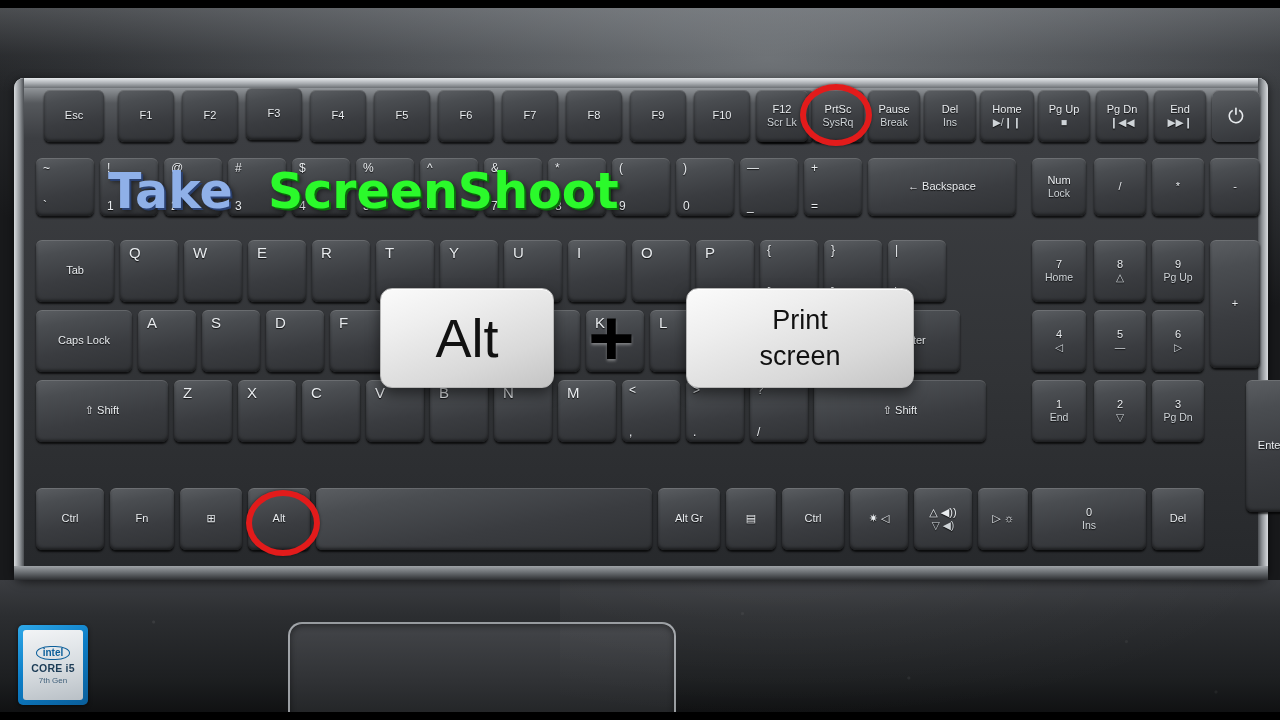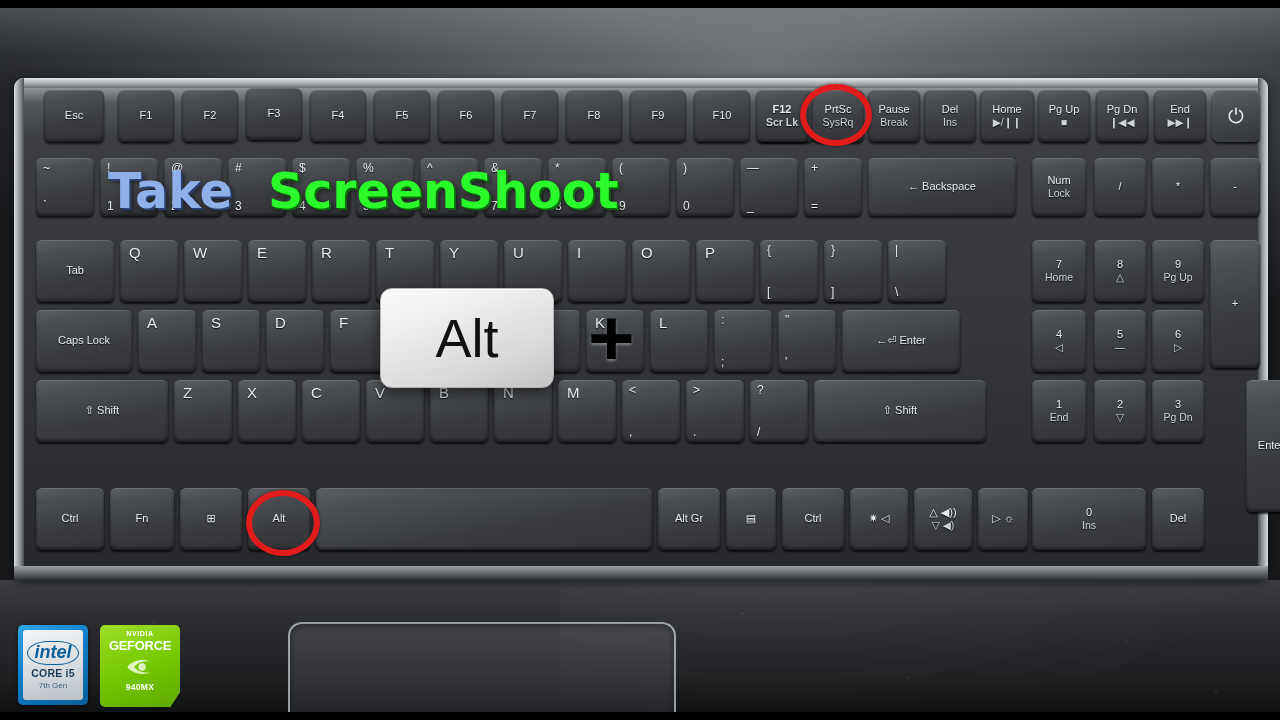--- a/index.html
+++ b/index.html
@@ -108,21 +108,21 @@
   
   .sticker{ position:absolute; border-radius:5px; display:flex; flex-direction:column;
     align-items:center; justify-content:center; }
   #intel-sticker{ left:18px; top:625px; width:70px; height:80px;
     background:linear-gradient(150deg,#2fa8e8 0%,#0d7ec7 45%,#0a5e9a 100%);
     padding:5px; box-shadow:0 1px 4px rgba(0,0,0,.6); }
   .intel-chip{ width:100%; height:100%; border-radius:3px;
     background:linear-gradient(170deg,#f2f4f6,#d7dce0 55%,#b9c0c6);
     display:flex; flex-direction:column; align-items:center; justify-content:center; gap:2px;
     color:#0a4f86; }
-  .intel-word{ font-style:italic; font-size:18px; font-weight:700;
+  .intel-word{ font-size:10px; font-weight:700;
     border:1.6px solid #0a5e9a; border-radius:50%/60%; padding:0px 6px 1px; color:#0a5e9a;}
   .intel-core{ font-size:10.5px; font-weight:700; color:#1b3b55; letter-spacing:.2px;}
   .intel-gen{ font-size:8px; color:#40607a; }
 
   #nvidia-sticker{ left:100px; top:625px; width:80px; height:82px;
     background:linear-gradient(160deg,#9ede2a 0%,#76c900 50%,#5fa800 100%);
     clip-path: polygon(0 0, 100% 0, 100% 82%, 88% 100%, 0 100%, 0 0);
     box-shadow:0 1px 4px rgba(0,0,0,.6); padding:5px 4px;
     justify-content:flex-start; gap:1px; }
   .nv-brand{ font-size:7px; font-weight:700; color:#ffffff; letter-spacing:.6px; }
@@ -186,21 +186,21 @@
       </div>
       <div class="key fnrow" style="left: 630px; top: 90px; width: 56px; height: 52px;">
         <span class="lbl">F9</span>
       </div>
       <div class="key fnrow" style="left: 694px; top: 90px; width: 56px; height: 52px;">
         <span class="lbl">F10</span>
       </div>
       <div class="key fnrow" style="left: 758px; top: 90px; width: 56px; height: 52px;">
         <span class="lbl">F11</span>
       </div>
-      <div class="key stack" style="left: 756px; top: 90px; width: 52px; height: 52px; font-weight: bold;">
+      <div class="key stack" style="left: 756px; top: 90px; width: 52px; height: 52px;">
         <span class="top">F12</span>
         <span class="bot">Scr Lk</span>
       </div>
       <div class="key stack" style="left: 812px; top: 90px; width: 52px; height: 52px;">
         <span class="top">PrtSc</span>
         <span class="bot">SysRq</span>
       </div>
       <div class="key stack" style="left: 868px; top: 90px; width: 52px; height: 52px;">
         <span class="top">Pause</span>
         <span class="bot">Break</span>
@@ -505,38 +505,33 @@
     </div>
 
   <div class="red-ellipse" style="left:800px; top:84px; width:72px; height:62px;"></div>
   <div class="red-ellipse" style="left:246px; top:490px; width:74px; height:66px;"></div>
 
   <div class="callout" style="left:380px; top:288px; width:174px; height:100px; font-size:54px;">
     <span>Alt</span>
   </div>
   <div class="plus-sign" style="left:588px; top:298px;">
     <span>+</span>
+  </div>
+  <div class="callout" style="left:686px; top:288px; width:228px; height:100px; flex-direction:column; font-size:27px;">
+    <span>Print</span>
+    <span>screen</span>
   </div>
 
   <div class="title-line" id="t-take">Take</div>
   <div class="title-line" id="t-shoot">ScreenShoot</div>
 
   <div class="sticker" id="intel-sticker">
     <div class="intel-chip">
       <div class="intel-word">intel</div>
       <div class="intel-core">CORE i5</div>
       <div class="intel-gen">7th Gen</div>
     </div>
   </div>
 
-  <div class="sticker" id="nvidia-sticker">
-    <div class="nv-brand">NVIDIA</div>
-    <div class="nv-geforce">GEFORCE</div>
-    <svg class="nv-eye" viewBox="0 0 64 40">
-      <path d="M8 20c10-13 30-16 44-10-11-2-24 1-31 10 7 9 20 12 31 10-14 6-34 3-44-10z" fill="#ffffff" opacity=".85"></path>
-      <circle cx="36" cy="20" r="7" fill="#ffffff" opacity=".85"></circle>
-    </svg>
-    <div class="nv-model">940MX</div>
-  </div>
 
   <div class="bar-top"></div>
   <div class="bar-bottom"></div>
 </div>
 
 </body></html>

